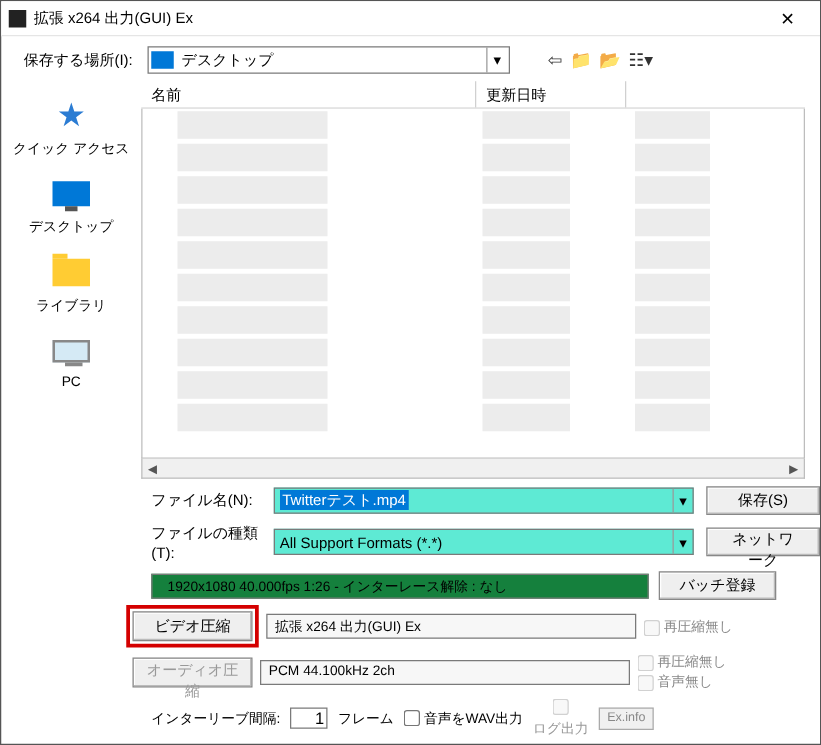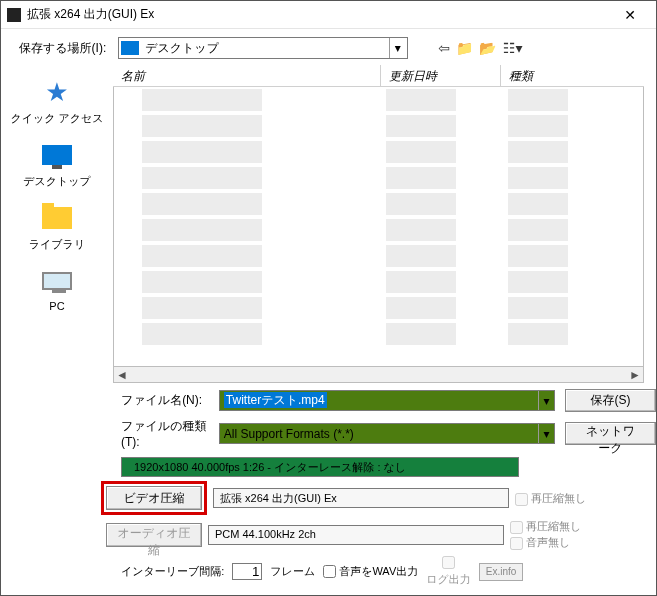--- a/index.html
+++ b/index.html
@@ -28,37 +28,37 @@
   .monitor-shape { width:30px; height:20px; background:#0078d7; position:relative;}
   .monitor-shape::after{content:"";position:absolute;bottom:-4px;left:10px;width:10px;height:4px;background:#555;}
   .folder-shape { width:30px;height:22px;background:#ffcc33;position:relative;}
   .folder-shape::before{content:"";position:absolute;top:-4px;left:0;width:12px;height:4px;background:#ffcc33;}
   .pc-shape { width:30px;height:18px;border:2px solid #888;background:#d5eaf5; position:relative;}
   .pc-shape::after{content:"";position:absolute;bottom:-5px;left:8px;width:14px;height:3px;background:#888;}
   .net-shape { width:26px;height:26px;border-radius:50%;background:radial-gradient(circle at 35% 35%, #6ec1ff, #1a6fbf); position:relative;}
 
   .filearea { flex:1; margin-right:12px; }
   .list-header { height:22px; background:#fff; border-bottom:1px solid #d0d0d0; display:flex; font-size:12px; }
-  .col { border-right:1px solid #d0d0d0; padding:3px 8px;font-style:italic; }
+  .col { border-right:1px solid #d0d0d0; padding:3px 8px; }
   .col-name { width:268px; }
   .col-date { width:120px; }
   .col-type { flex:1; border-right:none; }
   .list-body { height:280px; border:1px solid #bdbdbd; border-top:none; overflow:hidden; background:#fff; }
   .ghost-row { height:26px; display:flex; }
   .ghost-cell { background:#ececec; margin:2px 4px 2px 28px; }
   .gc-name {width:120px;}
   .gc-date {width:70px; margin-left:120px;}
   .gc-type {width:60px; margin-left:48px;}
   .scrollbar-h { height:16px; background:#f0f0f0; border:1px solid #bdbdbd; border-top:none; display:flex; align-items:center;}
   .scroll-arrow{ width:16px;height:14px;display:flex;align-items:center;justify-content:center;color:#555;}
   .scroll-track{flex:1;}
 
   .form-row { display:flex; align-items:center; margin:6px 0 0 120px; gap:10px;}
   .form-label{ width:92px; }
-  .form-combo { width:352px; height:21px; border:1px solid #7a7a7a; display:flex; align-items:center; background:#4d7c0f;}
+  .form-combo { width:352px; height:21px; border:1px solid #7a7a7a; display:flex; align-items:center; background:#5eead4;}
   .form-combo .ctext{flex:1;padding:0 4px;}
   .form-combo .sel{background:#0078d7;color:#fff;padding:1px 2px;}
   .btn { height:23px; border:1px solid #888; background:#efefef; padding:0 14px; font-size:12px; cursor:pointer; box-shadow: inset -1px -1px 0 #bbb, inset 1px 1px 0 #fff;}
   .btn-wide{width:94px;}
 
   .info-line { margin:8px 0 0 120px; display:flex; align-items:center; gap:8px;}
   .info-box { flex:0 0 398px; height:20px; border:1px solid #7a7a7a; background:#15803d; padding:2px 12px; font-size:11px;}
 
   .codec-row { margin:4px 0 0 100px; display:flex; align-items:center; gap:6px;}
   .codec-btn { width:96px; height:24px; border:1px solid #888; background:#efefef; font-size:12px; cursor:pointer; box-shadow: inset -1px -1px 0 #bbb, inset 1px 1px 0 #fff;}
@@ -127,21 +127,20 @@
             <div class="pc-shape"></div>
           </div>
         <span>PC</span>
       </div>
     </div>
 
     <div class="filearea">
       <div class="list-header">
         <div class="col col-name">名前</div>
         <div class="col col-date">更新日時</div>
-        <div class="col col-type">種類</div>
       </div>
       <div class="list-body">
         <div class="ghost-row">
             <div class="ghost-cell gc-name"></div>
             <div class="ghost-cell gc-date"></div>
             <div class="ghost-cell gc-type"></div>
           </div>
         <div class="ghost-row">
             <div class="ghost-cell gc-name"></div>
             <div class="ghost-cell gc-date"></div>
@@ -209,20 +208,21 @@
     <span class="form-label">ファイルの種類(T):</span>
     <div class="form-combo">
       <span class="ctext">All Support Formats (*.*)</span>
       <div class="combo-arrow">▾</div>
     </div>
     <button class="btn btn-wide">ネットワーク</button>
   </div>
 
   <div class="info-line">
     <div class="info-box">1920x1080  40.000fps  1:26  -  インターレース解除 : なし</div>
+    <button class="btn btn-wide">バッチ登録</button>
   </div>
 
   <div class="codec-row">
     <span class="redbox">
       <button class="codec-btn">ビデオ圧縮</button>
     </span>
     <div class="codec-info">拡張 x264 出力(GUI) Ex</div>
     <label class="chk">
         <input type="checkbox" disabled="" style="">
         <span>再圧縮無し</span>

